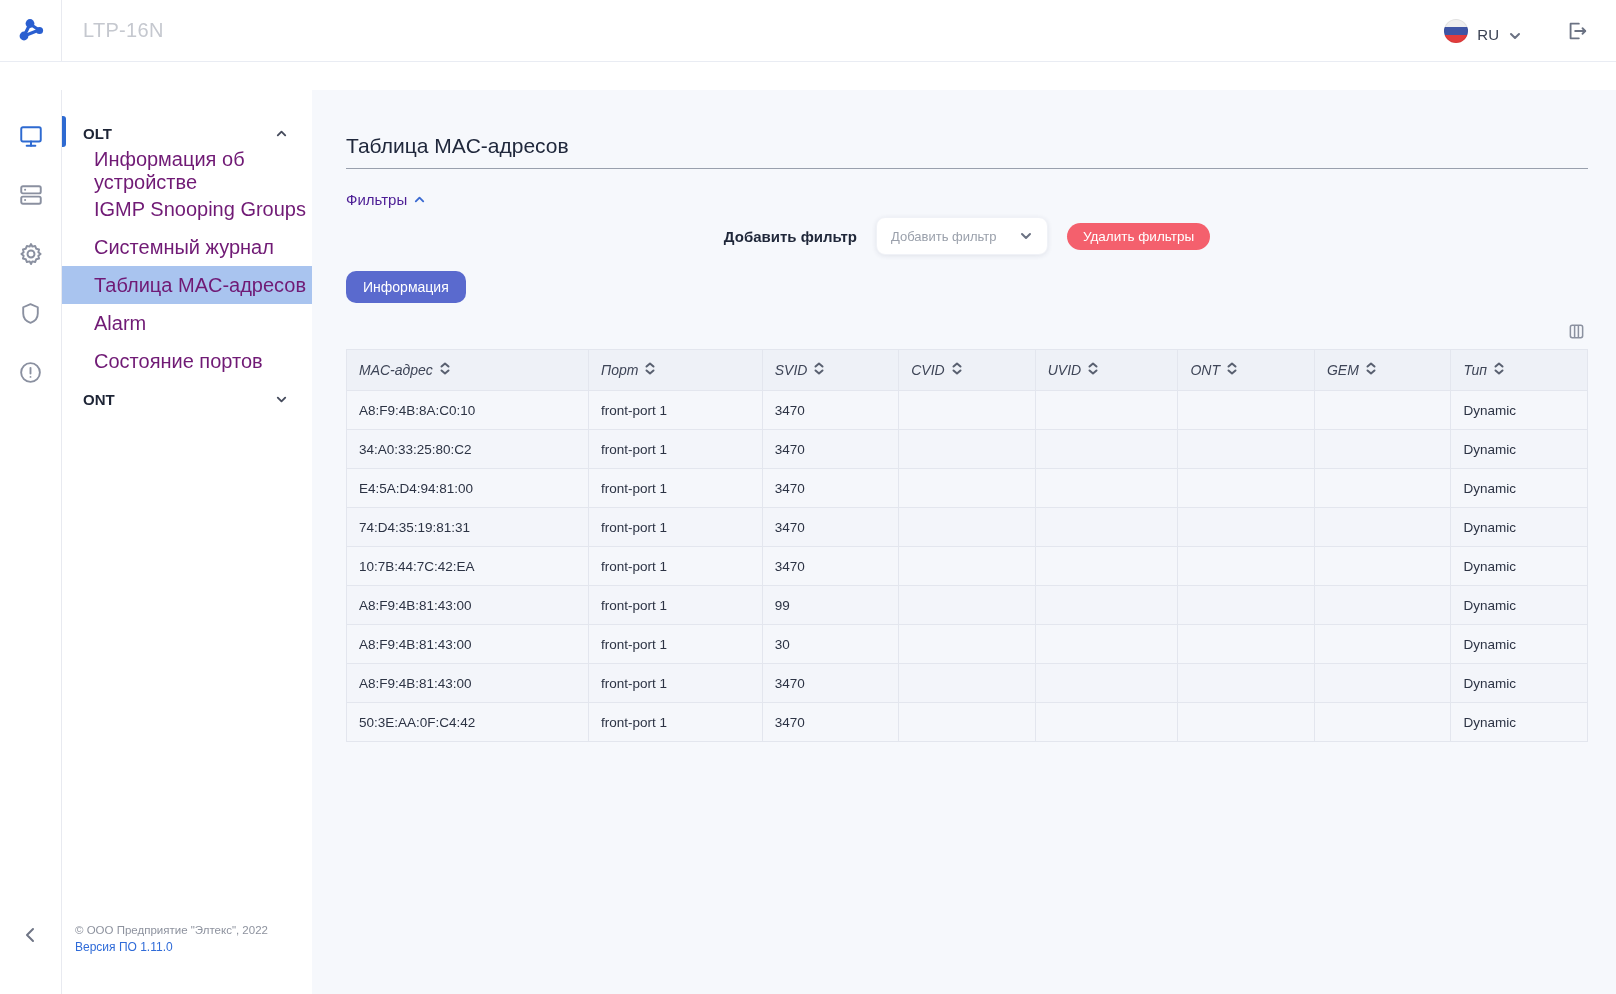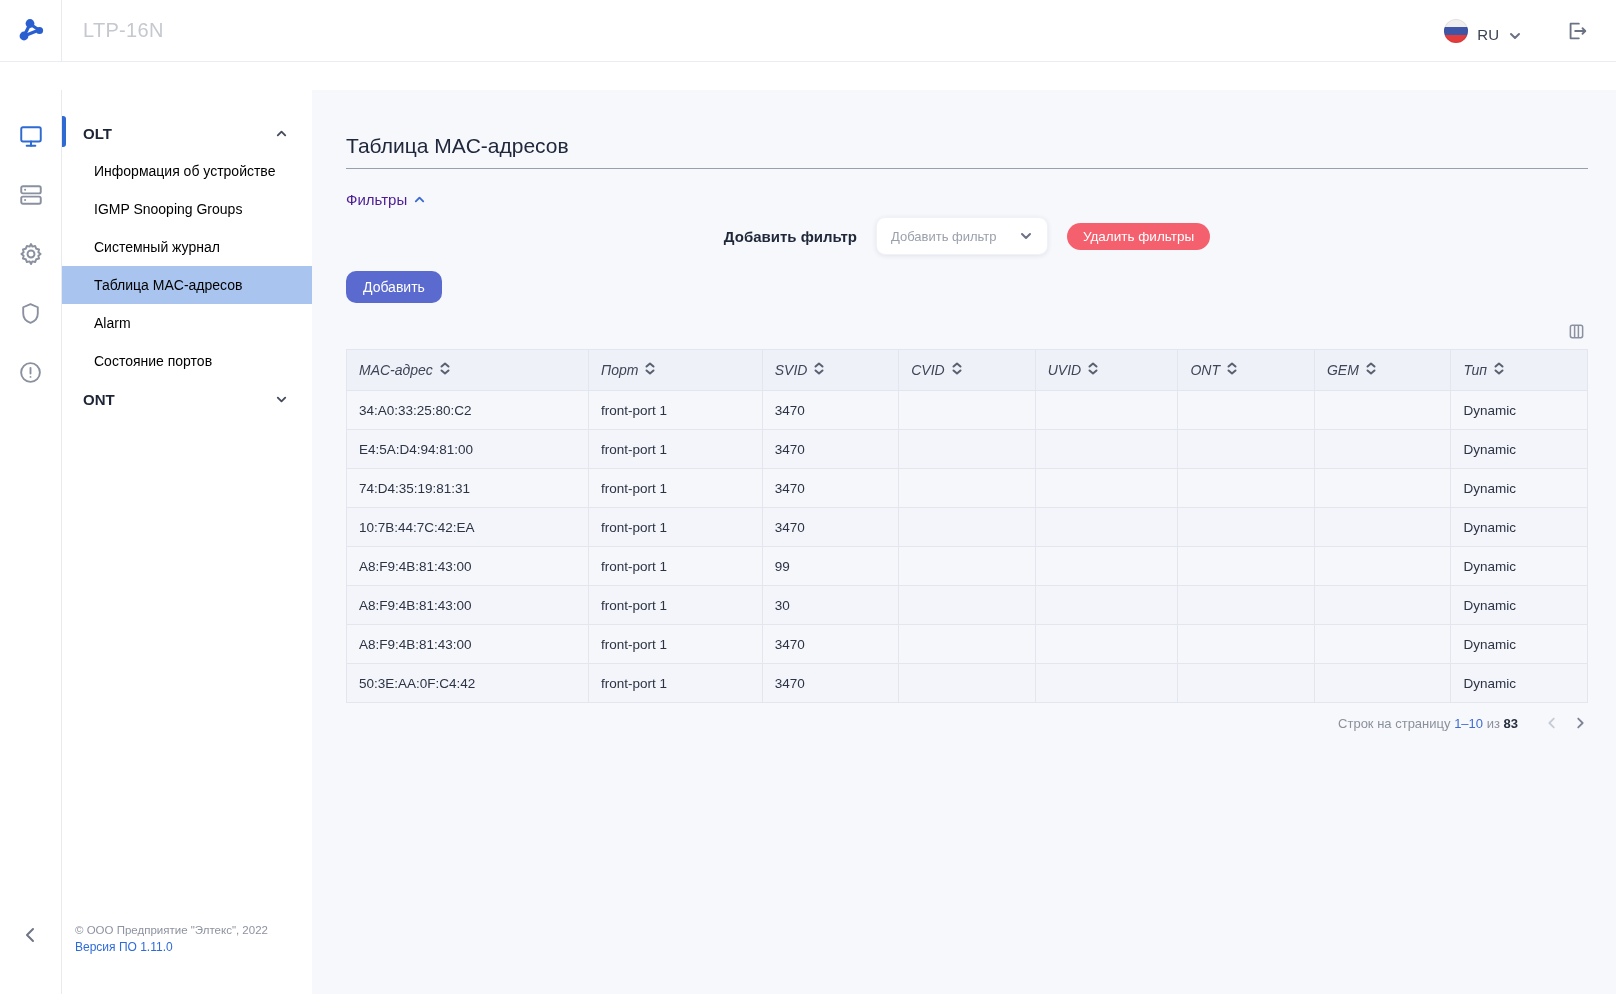--- a/index.html
+++ b/index.html
@@ -31,21 +31,21 @@
   .rail{ width:62px; flex:0 0 62px; background:#fff; border-right:1px solid var(--railborder); display:flex; flex-direction:column; align-items:center; padding-top:26px; position:relative; }
   .rail-item{ width:62px; height:40px; display:flex; align-items:center; justify-content:center; margin-bottom:19px; cursor:pointer; }
   .rail-item svg{ stroke:#8a90a0; fill:none; stroke-width:1.8; stroke-linecap:round; stroke-linejoin:round; }
   .rail-item.active svg{ stroke:var(--accent); }
   .rail-collapse{ position:absolute; bottom:50px; left:0; width:62px; display:flex; justify-content:center; cursor:pointer; }
 
   
   .menu{ width:250px; flex:0 0 250px; background:#fff; position:relative; padding-top:24px; }
   .active-bar{ position:absolute; left:0; top:26px; width:4px; height:31px; background:var(--accent); border-radius:0 3px 3px 0; }
   .menu-group{ display:flex; align-items:center; justify-content:space-between; padding:9px 24px 9px 21px; font-size:15px; font-weight:600; color:#1d2435; cursor:pointer; height:38px; }
-  .menu-item{ display:flex; align-items:center; padding-left:32px; height:38px; font-size:14px; color:#000000; cursor:pointer; }
+  .menu-item{ display:flex; align-items:center; padding-left:32px; height:38px; font-size:20px; color:#701a75; cursor:pointer; }
   .menu-item.active{ background:var(--hl); }
   .menu-footer{ position:absolute; bottom:38px; left:13px; right:10px; font-size:11.5px; color:#8d929e; line-height:1.45; }
   .menu-footer a{ color:#2f6bd8; text-decoration:none; font-size:12px; }
 
   
   .content{ flex:1; background:var(--contentbg); padding:44px 28px 0 34px; min-width:0; }
   .page-title{ font-size:21px; font-weight:500; color:#20283c; }
   .title-rule{ border-bottom:1px solid #99a0ad; margin-top:10px; }
 
   .filters-toggle{ background:none; border:none; display:inline-flex; align-items:center; gap:6px; margin-top:22px; font-size:15px; color:#4c1d95; cursor:pointer; font-family:inherit; }
@@ -198,21 +198,21 @@
         <span class="filter-label">Добавить фильтр</span>
         <div class="filter-select">
           <span class="ph">Добавить фильтр</span>
           <svg width="14" height="14" viewBox="0 0 14 14">
               <polyline points="3,5 7,9 11,5" style="stroke:#6b7283;fill:none;stroke-width:2;stroke-linecap:round;stroke-linejoin:round"></polyline>
             </svg>
         </div>
         <button class="btn-danger">Удалить фильтры</button>
       </div>
 
-      <button class="btn-primary">Добавить</button>
+      <button class="btn-primary">Информация</button>
 
       <div class="table-tools">
         <div class="cols-btn">
           <svg width="17" height="17" viewBox="0 0 18 18">
             <rect x="2.5" y="2.5" width="13" height="13" rx="2" style="stroke:#8b91a0;fill:none;stroke-width:1.6"></rect>
             <line x1="7" y1="2.5" x2="7" y2="15.5" style="stroke:#8b91a0;stroke-width:1.6"></line>
             <line x1="11" y1="2.5" x2="11" y2="15.5" style="stroke:#8b91a0;stroke-width:1.6"></line>
           </svg>
         </div>
       </div>
@@ -331,20 +331,30 @@
                     <svg width="10" height="6" viewBox="0 0 10 6">
                       <polyline points="1.5,1.5 5,4.5 8.5,1.5"></polyline>
                     </svg>
                   </span>
                 </span>
               </th>
             </tr>
           </thead>
         <tbody id="table-body">
             <tr>
+              <td>A8:F9:4B:8A:C0:10</td>
+              <td>front-port 1</td>
+              <td>3470</td>
+              <td></td>
+              <td></td>
+              <td></td>
+              <td></td>
+              <td>Dynamic</td>
+            </tr>
+            <tr>
               <td>34:A0:33:25:80:C2</td>
               <td>front-port 1</td>
               <td>3470</td>
               <td></td>
               <td></td>
               <td></td>
               <td></td>
               <td>Dynamic</td>
             </tr>
             <tr>
@@ -413,35 +423,15 @@
               <td>3470</td>
               <td></td>
               <td></td>
               <td></td>
               <td></td>
               <td>Dynamic</td>
             </tr>
           </tbody>
       </table>
 
-      <div class="pagination">
-        <div class="pag-text">
-          <span>Строк на страницу</span>
-          <span class="pag-range">1–10</span>
-          <span>из</span>
-          <b>83</b>
-        </div>
-        <div class="pag-nav">
-          <span class="pag-btn">
-            <svg width="16" height="16" viewBox="0 0 18 18">
-                <polyline points="11,4 6,9 11,14" style="stroke:#c6cbd6;fill:none;stroke-width:2;stroke-linecap:round;stroke-linejoin:round"></polyline>
-              </svg>
-          </span>
-          <span class="pag-btn">
-            <svg width="16" height="16" viewBox="0 0 18 18">
-                <polyline points="7,4 12,9 7,14" style="stroke:#7c8396;fill:none;stroke-width:2;stroke-linecap:round;stroke-linejoin:round"></polyline>
-              </svg>
-          </span>
-        </div>
-      </div>
     </main>
   </div>
 </div>
 
 </body></html>

